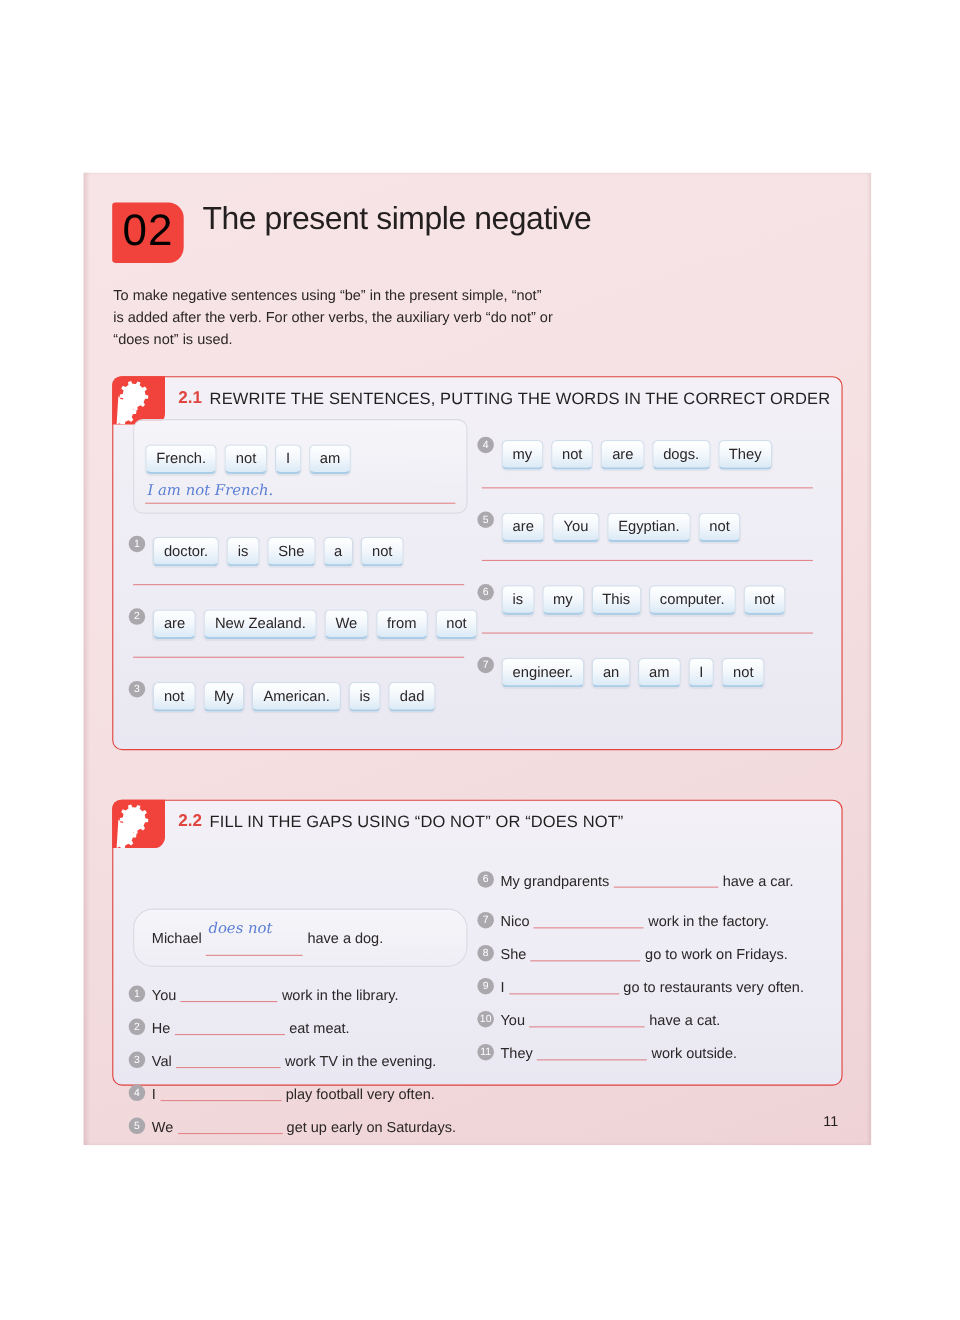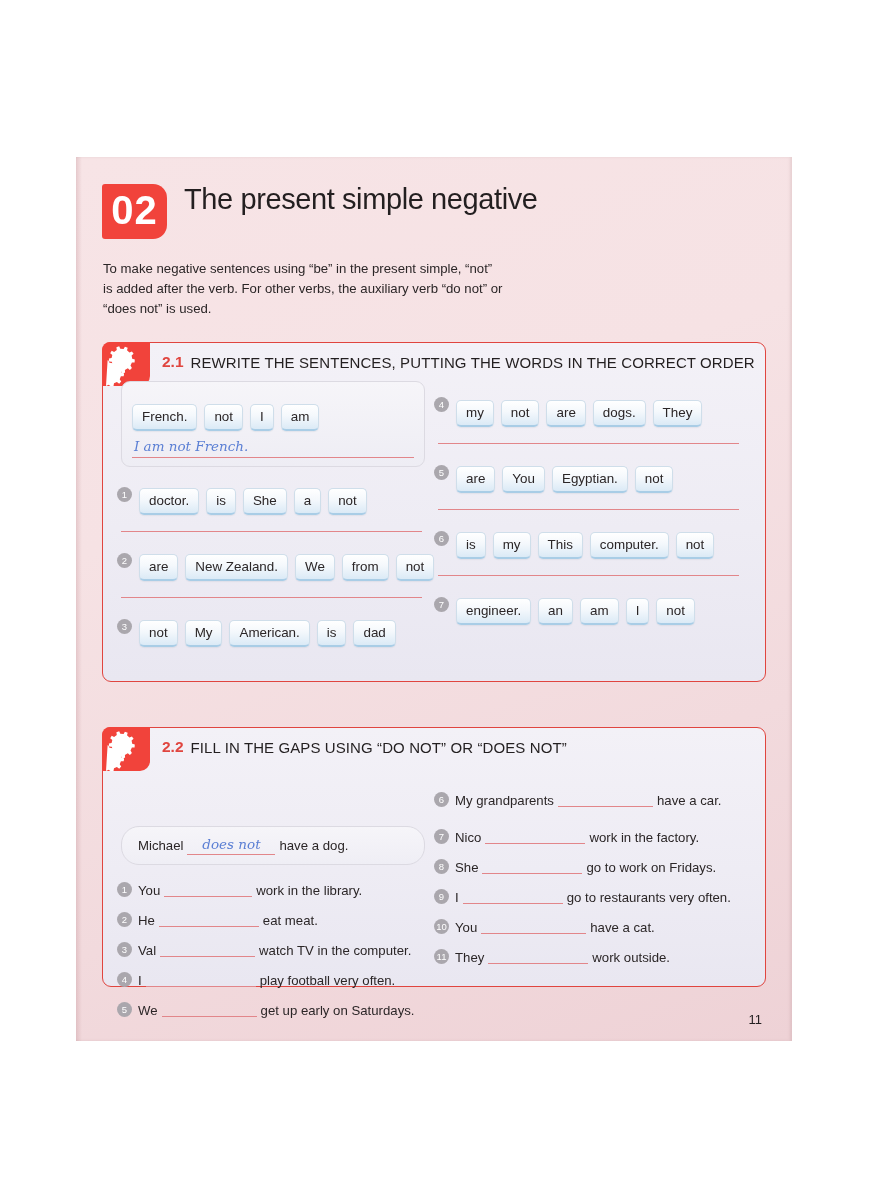--- a/index.html
+++ b/index.html
@@ -36,23 +36,23 @@
     left: 26px;
     top: 27px;
     display: flex;
     align-items: flex-start;
   }
   .unit-badge {
     width: 65px;
     height: 55px;
     background: #f1433b;
     border-radius: 3px 14px 14px 3px;
-    color: #ffffff;
+    color: #000000;
     font-size: 40px;
-    font-weight: 700;
+    font-weight: 400;
     letter-spacing: 1px;
     display: flex;
     align-items: center;
     justify-content: center;
     line-height: 1;
     padding-bottom: 3px;
   }
   .unit-title {
     margin-left: 17px;
     font-size: 29px;
@@ -224,23 +224,22 @@
     font-size: 13.2px;
     color: #2b2627;
     display: flex;
     align-items: center;
     white-space: nowrap;
     margin-top: 48px;
   }
   .gap-example .hand {
     display: inline-block;
     border-bottom: 1px solid #e2868a;
-    text-align: center;
     margin: 0 4px;
-    padding-bottom: 1px;
+    padding-bottom: 15px;
   }
 
   .page-number {
     position: absolute;
     right: 30px;
     bottom: 14px;
     font-size: 13px;
     color: #231f20;
   }
 </style>
@@ -398,21 +397,21 @@
         <div class="gap-row">
           <span class="num-badge">2</span>
           <span>He</span>
           <span class="gap-line" style="width:100px;"></span>
           <span>eat meat.</span>
         </div>
         <div class="gap-row">
           <span class="num-badge">3</span>
           <span>Val</span>
           <span class="gap-line" style="width:95px;"></span>
-          <span>watch TV in the computer.</span>
+          <span>work TV in the evening.</span>
         </div>
         <div class="gap-row">
           <span class="num-badge">4</span>
           <span>I</span>
           <span class="gap-line" style="width:110px;"></span>
           <span>play football very often.</span>
         </div>
         <div class="gap-row">
           <span class="num-badge">5</span>
           <span>We</span>

